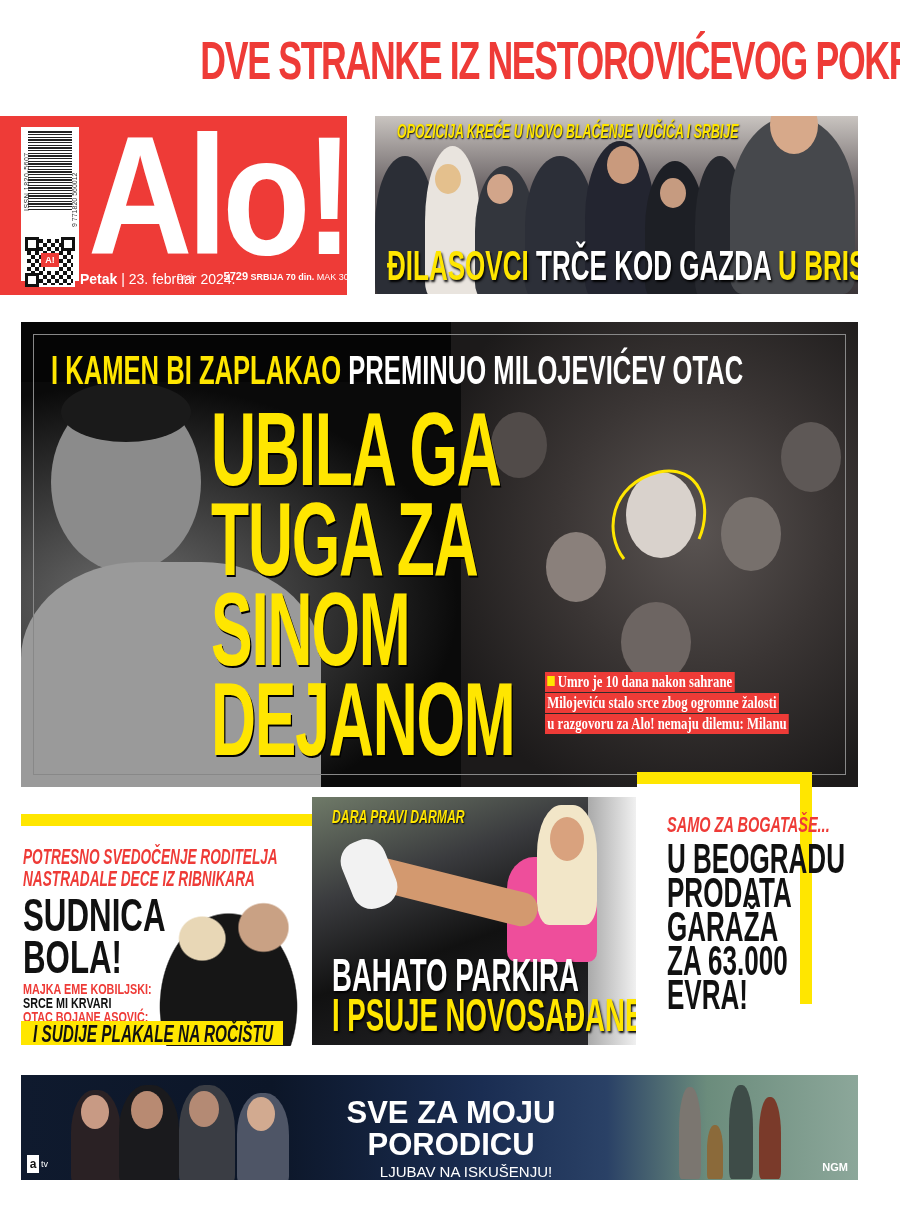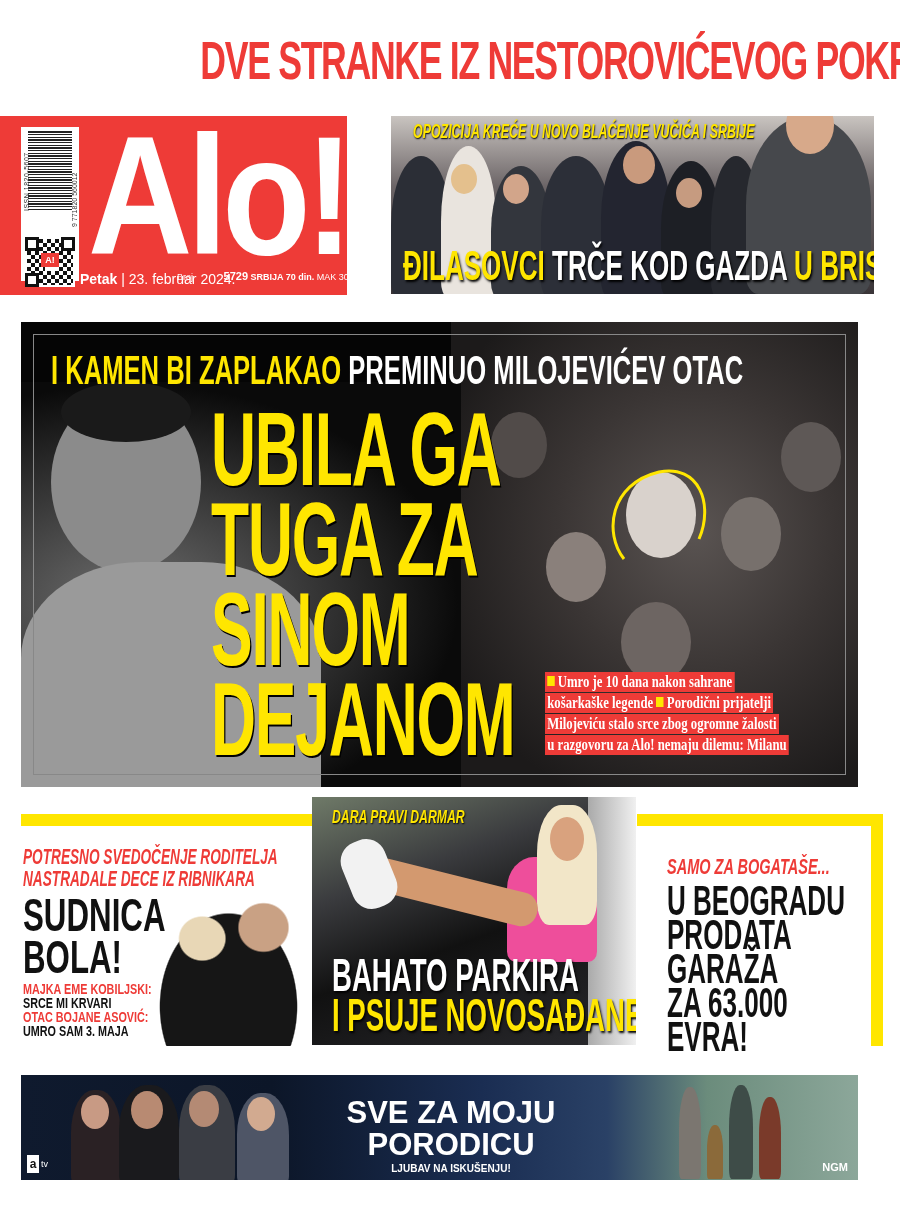--- a/index.html
+++ b/index.html
@@ -24,21 +24,21 @@
   .qr-badge { position: absolute; left: 20px; top: 126px; width: 18px; height: 14px; background: #ee3b37; color: #fff; font-size: 9px; font-weight: bold; text-align: center; line-height: 14px; }
   .qr-corner { position: absolute; width: 14px; height: 14px; border: 3px solid #111; background: #fff; }
   .logo { position: absolute; left: 88px; top: -4px; color: #fff; font-size: 168px; font-weight: bold; letter-spacing: -6px; line-height: 168px; transform: scaleX(0.86); transform-origin: left top; white-space: nowrap; }
   .mast-date { position: absolute; left: 80px; top: 155px; color: #fff; font-size: 14px; white-space: nowrap; }
   .mast-date b { font-weight: bold; }
   .mast-price { position: absolute; left: 177px; top: 154px; color: #fff; font-size: 9px; white-space: nowrap; }
   .mast-price .num { font-weight: bold; font-size: 11px; padding-left: 28px; }
 
   
   .top-story { position: absolute; left: 375px; top: 116px; width: 483px; height: 178px; overflow: hidden;
-    background: linear-gradient(180deg, #c9c4c0 0%, #6b6466 40%, #3a3538 100%); margin-left: 16px; }
+    background: linear-gradient(180deg, #c9c4c0 0%, #6b6466 40%, #3a3538 100%); }
   .crowd { position: absolute; inset: 0; }
   .crowd .p { position: absolute; border-radius: 50% 50% 10% 10%; }
   .top-story .kicker { position: absolute; left: 22px; top: 4px; color: #ffe600; font-style: italic; font-size: 20px; font-weight: bold; transform: scaleX(0.62); transform-origin: left top; white-space: nowrap; text-shadow: 1px 1px 2px #000; }
   .top-story .head { position: absolute; left: 12px; top: 128px; font-size: 42px; font-weight: bold; transform: scaleX(0.62); transform-origin: left top; white-space: nowrap; text-shadow: 2px 2px 3px #000; line-height: 44px; }
   .head .y { color: #ffe600; }
   .head .w { color: #fff; }
 
   
   .main { position: absolute; left: 21px; top: 322px; width: 837px; height: 465px; background: #050505; overflow: hidden; }
   .main-photo-right { position: absolute; left: 430px; top: 0; width: 407px; height: 465px;
@@ -77,36 +77,36 @@
   .bm .woman-hair { position: absolute; left: 225px; top: 8px; width: 60px; height: 120px; background: #f2e6c8; border-radius: 40% 40% 20% 20%; }
   .bm .woman-face { position: absolute; left: 238px; top: 20px; width: 34px; height: 44px; background: #d9a27e; border-radius: 50%; }
   .bm .dress { position: absolute; left: 195px; top: 60px; width: 90px; height: 105px; background: #ee4e9b; border-radius: 30% 30% 10% 10%; }
   .bm .leg { position: absolute; left: 60px; top: 58px; width: 170px; height: 34px; background: #d3996f; border-radius: 16px; transform: rotate(14deg); transform-origin: left center; }
   .bm .shoe { position: absolute; left: 34px; top: 42px; width: 46px; height: 70px; background: #f2f2f2; border-radius: 20px; transform: rotate(-22deg); }
   .bm .kicker { position: absolute; left: 20px; top: 10px; color: #ffe600; font-size: 18px; font-weight: bold; font-style: italic; transform: scaleX(0.68); transform-origin: left top; white-space: nowrap; text-shadow: 1px 1px 2px #000; }
   .bm .head { position: absolute; left: 20px; top: 158px; color: #fff; font-size: 46px; font-weight: bold; line-height: 40px; transform: scaleX(0.6); transform-origin: left top; white-space: nowrap; text-shadow: 2px 2px 3px #000; }
   .bm .head .y { color: #ffe600; }
 
   
-  .br { position: absolute; left: 637px; top: 814px; width: 246px; height: 232px; background: #fff; border-top: 12px solid #ffe600; border-right: 12px solid #ffe600; }
+  .br { position: absolute; left: 637px; top: 772px; width: 175px; height: 232px; background: #fff; border-top: 12px solid #ffe600; border-right: 12px solid #ffe600; }
   .br .kicker { position: absolute; left: 30px; top: 28px; color: #ee3b37; font-size: 22px; font-weight: bold; font-style: italic; transform: scaleX(0.66); transform-origin: left top; white-space: nowrap; }
   .br .head { position: absolute; left: 30px; top: 58px; color: #111; font-size: 42px; font-weight: bold; line-height: 34px; transform: scaleX(0.62); transform-origin: left top; white-space: nowrap; }
 
   
   .ad { position: absolute; left: 21px; top: 1075px; width: 837px; height: 105px; overflow: hidden;
     background: linear-gradient(90deg, #0f1a2e 0%, #0c1628 30%, #1a2d52 55%, #2a4166 70%, #6b8c7c 82%, #8ca79a 100%); }
   .ad .people-left { position: absolute; left: 30px; top: 0; width: 240px; height: 105px; }
   .ad .person { position: absolute; border-radius: 45% 45% 10% 10%; }
   .ad .atv { position: absolute; left: 6px; top: 80px; width: 12px; height: 18px; background: #fff; color: #111; font-weight: bold; font-size: 12px; text-align: center; line-height: 18px; }
   .ad .atv-tv { position: absolute; left: 20px; top: 84px; color: #fff; font-size: 9px; }
   .ad .center { position: absolute; left: 300px; top: 0; width: 260px; height: 105px; text-align: center; color: #fff; }
   .ad .sched { position: absolute; left: 0; top: 6px; width: 260px; text-align: center; font-size: 10px; font-weight: bold; white-space: nowrap; }
   .ad .sched .happy { font-style: italic; font-size: 17px; margin-left: 4px; letter-spacing: -0.5px; }
   .ad .title { position: absolute; left: 0; top: 22px; width: 260px; font-size: 31px; font-weight: bold; line-height: 32px; }
-  .ad .tag { position: absolute; left: 0; top: 88px; width: 260px; text-align: center; font-size: 10px; font-weight: bold; }
+  .ad .tag { position: absolute; left: 15px; top: 88px; width: 260px; text-align: center; font-size: 15px; font-weight: normal; }
   .ad .ngm { position: absolute; right: 10px; top: 86px; color: #fff; font-size: 11px; font-weight: bold; }
   .ad .walkers { position: absolute; left: 650px; top: 0; width: 130px; height: 105px; }
 </style>
 </head>
 <body>
 
 <div class="top-head">
   <span>DVE STRANKE IZ NESTOROVIĆEVOG POKRETA</span>
 </div>
 
@@ -180,41 +180,43 @@
     <span class="w">PREMINUO MILOJEVIĆEV OTAC</span>
   </div>
   <div class="main-head">
     <div>UBILA GA</div>
     <div>TUGA ZA</div>
     <div>SINOM</div>
     <div>DEJANOM</div>
   </div>
   <div class="bullets">
     <div><span class="ln"><span class="sq"></span><span>Umro je 10 dana nakon sahrane</span></span></div>
-    <div><span class="ln"><span>košarkaške legende</span> <span class="sq"></span><span>Porodični prijatelji</span></span></div>
     <div><span class="ln">Milojeviću stalo srce zbog ogromne žalosti</span></div>
     <div><span class="ln">u razgovoru za Alo! nemaju dilemu: Milanu</span></div>
   </div>
 </div>
 
 <div class="bl">
   <div class="photo"></div>
   <div class="kicker">
     <div>POTRESNO SVEDOČENJE RODITELJA</div>
     <div>NASTRADALE DECE IZ RIBNIKARA</div>
   </div>
   <div class="head">
     <div>SUDNICA</div>
     <div>BOLA!</div>
   </div>
   <div class="quote">
     <div class="r">MAJKA EME KOBILJSKI:</div>
     <div class="k">SRCE MI KRVARI</div>
     <div class="r">OTAC BOJANE ASOVIĆ:</div>
     <div class="k">UMRO SAM 3. MAJA</div>
+  </div>
+  <div class="banner">
+    <span>I SUDIJE PLAKALE NA ROČIŠTU</span>
   </div>
 </div>
 
 <div class="bm">
   <div class="door"></div>
   <div class="dress"></div>
   <div class="woman-hair"></div>
   <div class="woman-face"></div>
   <div class="leg"></div>
   <div class="shoe"></div>

